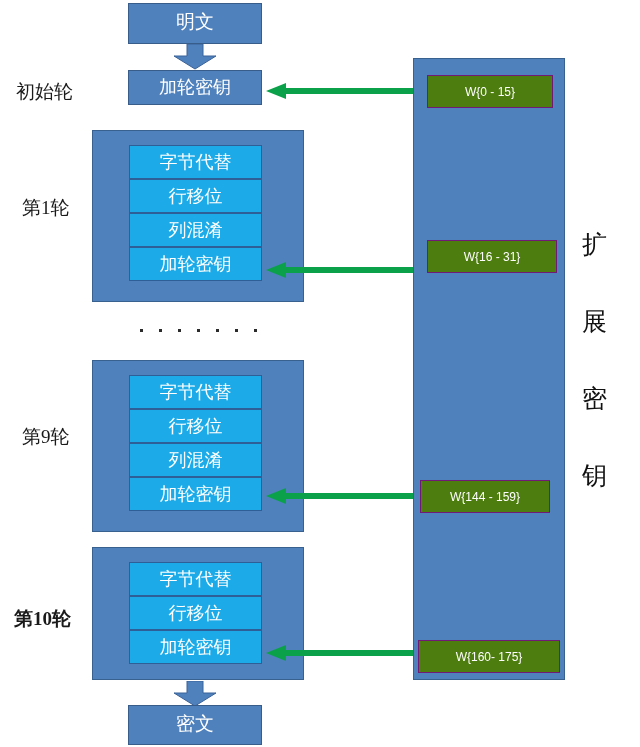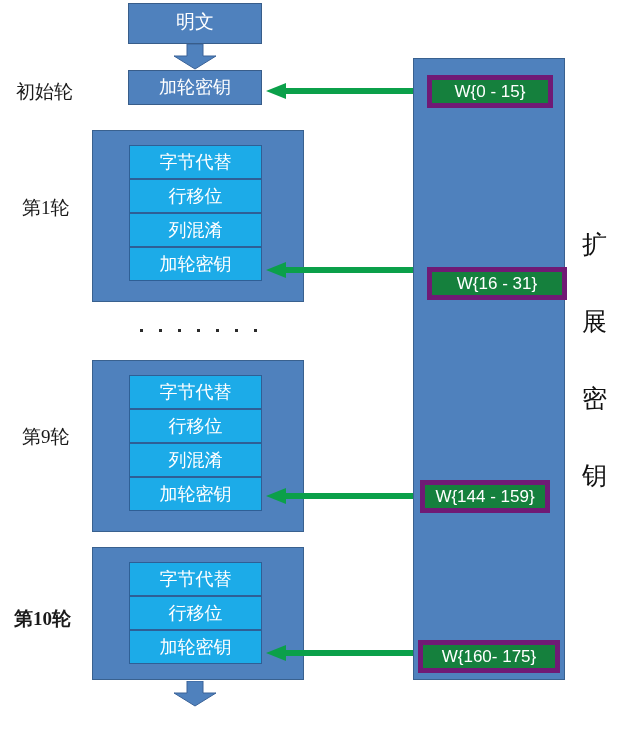--- a/index.html
+++ b/index.html
@@ -66,27 +66,27 @@
   .key-column {
     position: absolute;
     box-sizing: border-box;
     background: #4f81bd;
     border: 1px solid #39618f;
   }
 
   .key-word {
     position: absolute;
     box-sizing: border-box;
-    background: #15803d;
-    border: 5px solid #701a75;
+    background: #4d7c0f;
+    border: 1px solid #701a75;
     display: flex;
     align-items: center;
     justify-content: center;
     color: #ffffff;
-    font-size: 17px;
+    font-size: 12px;
     white-space: nowrap;
   }
 
   
   .round-label {
     position: absolute;
     color: #1a1a1a;
     font-size: 19px;
     font-family: "Liberation Serif", "DejaVu Serif", serif;
     white-space: nowrap;
@@ -213,25 +213,26 @@
       <polygon points="0,8 20,0 20,5 150,5 150,11 20,11 20,16" fill="#0ba04a"></polygon>
     </svg>
   </div>
 
   <div class="down-arrow" style="left:172px; top:681px;">
     <svg width="46" height="26" viewBox="0 0 46 26">
       <polygon points="15,0 31,0 31,12 44,12 23,25 2,12 15,12" fill="#4f81bd" stroke="#3a6298" stroke-width="1"></polygon>
     </svg>
   </div>
 
+  <div class="box panel" style="left:128px; top:705px; width:134px; height:40px;">密文</div>
 
 
   <div class="key-column" style="left:413px; top:58px; width:152px; height:622px;">
     <div class="key-word" style="left:13px; top:16px; width:126px; height:33px;">W{0 - 15}</div>
-    <div class="key-word" style="left:13px; top:208px; width:140px; height:33px;">W{16 - 31}</div>
+    <div class="key-word" style="left:13px; top:181px; width:130px; height:33px;">W{16 - 31}</div>
     <div class="key-word" style="left:6px; top:421px; width:130px; height:33px;">W{144 - 159}</div>
     <div class="key-word" style="left:4px; top:581px; width:142px; height:33px;">W{160- 175}</div>
   </div>
 
   <div class="vertical-label" style="left:582px; top:232px;">
     <span>扩</span>
     <span>展</span>
     <span>密</span>
     <span>钥</span>
   </div>

